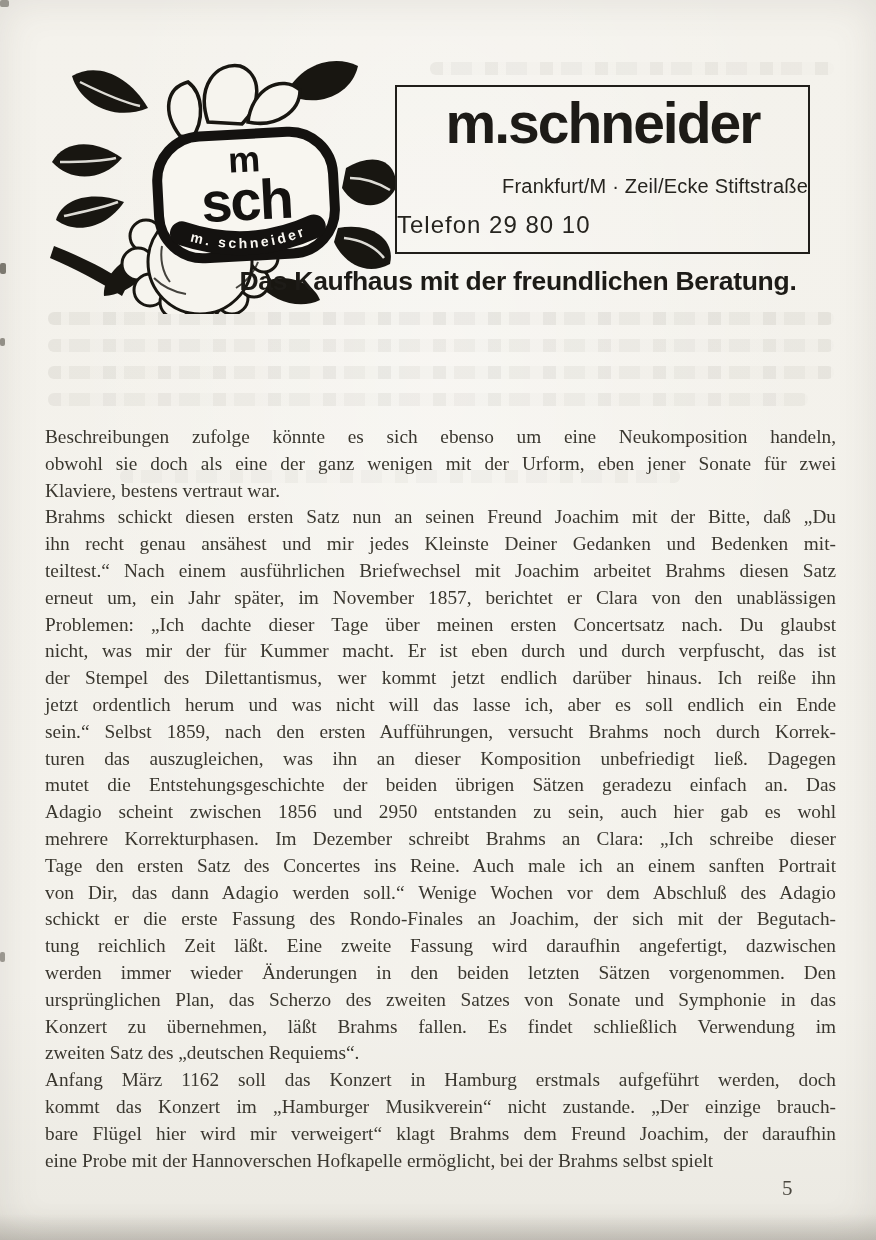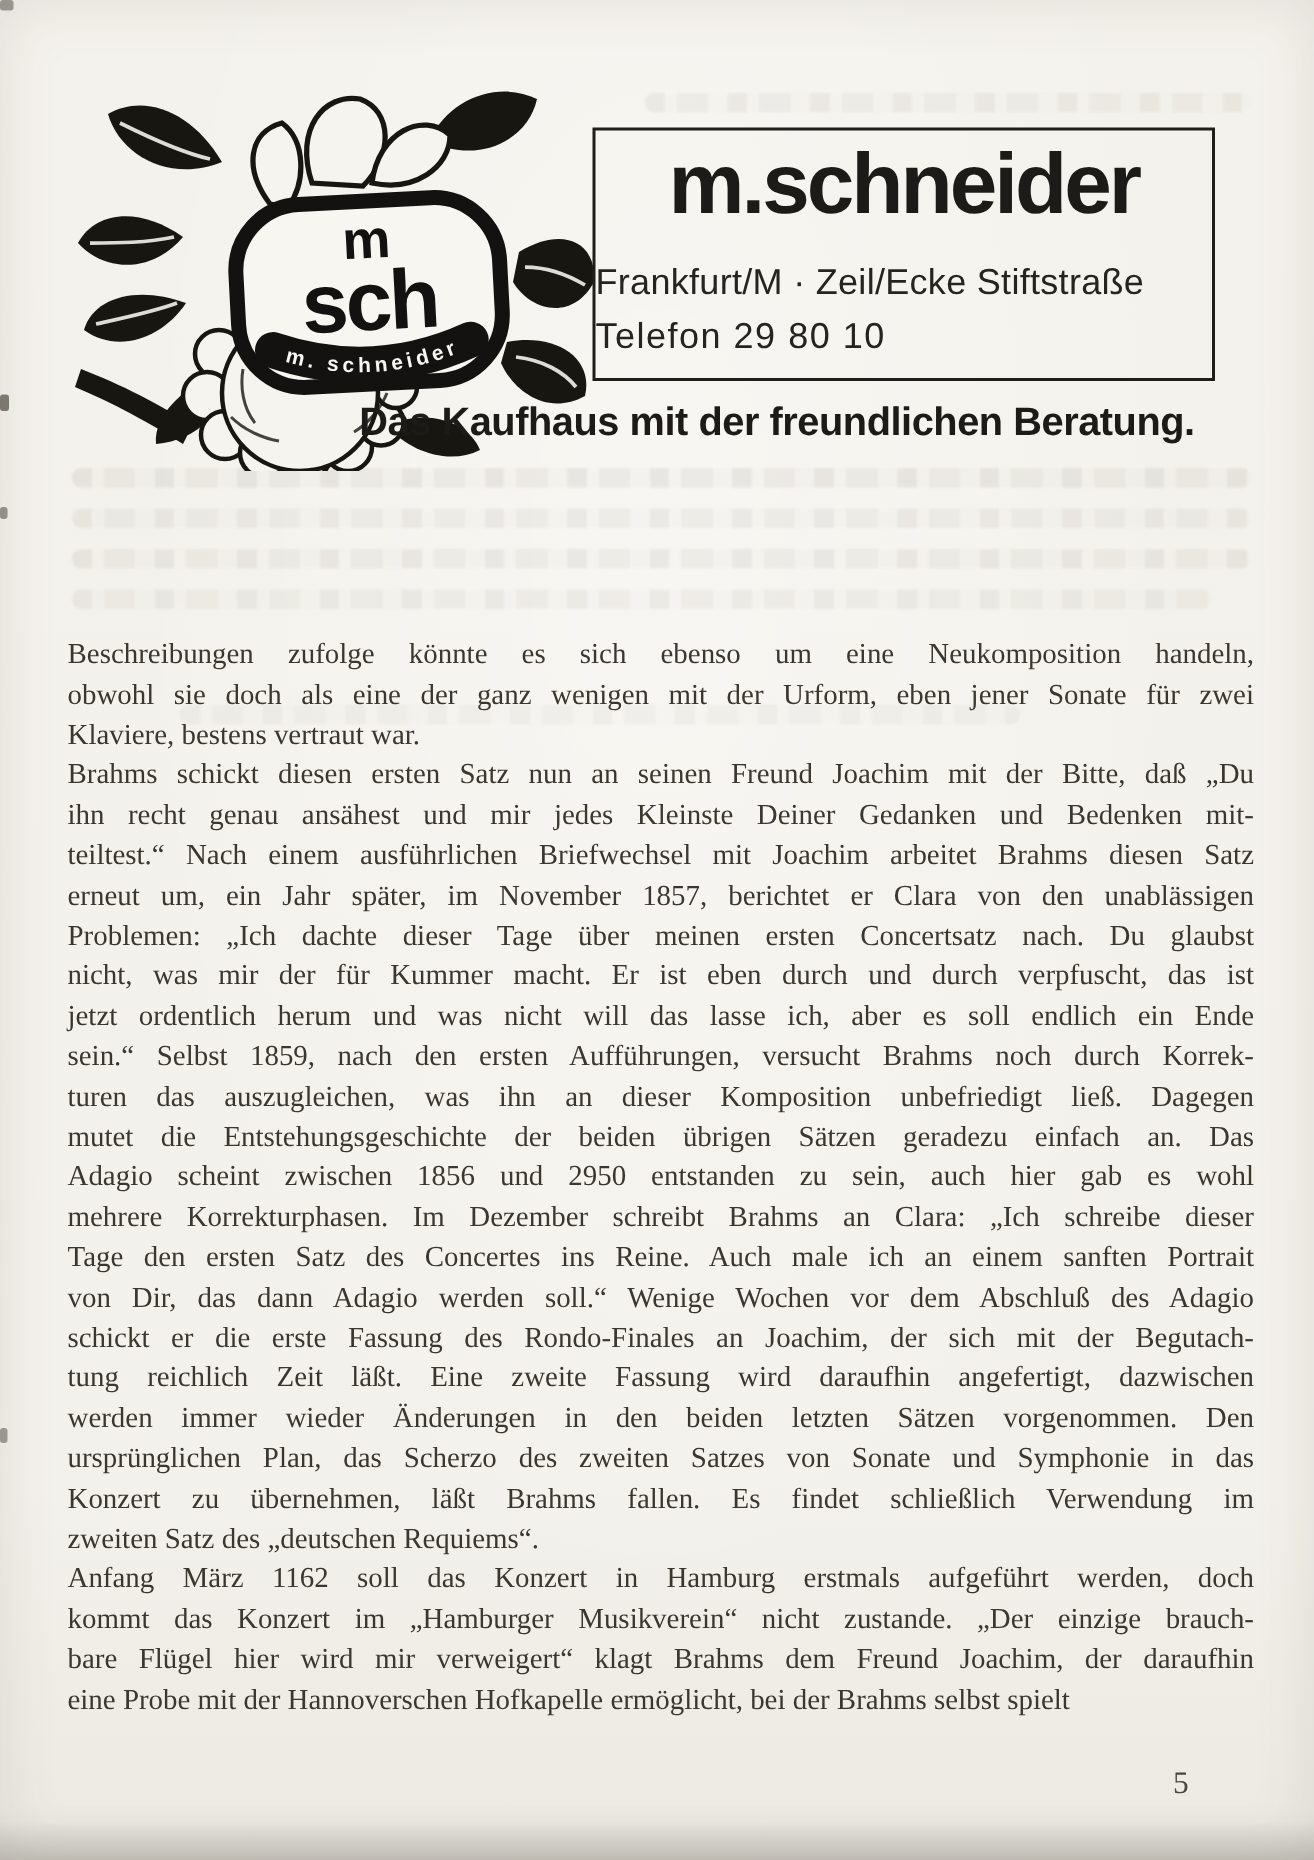--- a/index.html
+++ b/index.html
@@ -17,23 +17,23 @@
   .ad-box{
     position:absolute; left:395px; top:85px; width:411px; height:165px;
     border:2px solid #201e1a; background:transparent;
   }
   .ad-title{
     position:absolute; left:0; right:0; top:8px; text-align:center;
     font-family:"Liberation Sans", sans-serif; font-weight:700;
     font-size:57px; letter-spacing:-2px; color:#1d1b17; line-height:1;
   }
   .ad-address{
-    position:absolute; left:0; right:0; top:88px; text-align:left;
+    position:absolute; left:0; right:0; top:88px; text-align:right;
     font-family:"Liberation Sans", sans-serif; font-weight:400;
-    font-size:24px; letter-spacing:.2px; color:#26241f;
+    font-size:20px; letter-spacing:.2px; color:#26241f;
   }
   .ad-phone{
     position:absolute; left:0; right:0; top:124px; text-align:left;
     font-family:"Liberation Sans", sans-serif; font-weight:400;
     font-size:24px; letter-spacing:1px; color:#26241f;
   }
   .ad-slogan{
     position:absolute; left:196px; top:266px; width:644px; text-align:center;
     font-family:"Liberation Sans", sans-serif; font-weight:700;
     font-size:26.5px; letter-spacing:-.3px; color:#1d1b17; white-space:nowrap;
@@ -165,20 +165,21 @@
         <div class="line">obwohl sie doch als eine der ganz wenigen mit der Urform, eben jener Sonate für zwei</div>
         <div class="line last">Klaviere, bestens vertraut war.</div>
       </div>
       <div class="paragraph">
         <div class="line">Brahms schickt diesen ersten Satz nun an seinen Freund Joachim mit der Bitte, daß „Du</div>
         <div class="line">ihn recht genau ansähest und mir jedes Kleinste Deiner Gedanken und Bedenken mit-</div>
         <div class="line">teiltest.“ Nach einem ausführlichen Briefwechsel mit Joachim arbeitet Brahms diesen Satz</div>
         <div class="line">erneut um, ein Jahr später, im November 1857, berichtet er Clara von den unablässigen</div>
         <div class="line">Problemen: „Ich dachte dieser Tage über meinen ersten Concertsatz nach. Du glaubst</div>
         <div class="line">nicht, was mir der für Kummer macht. Er ist eben durch und durch verpfuscht, das ist</div>
+        <div class="line">der Stempel des Dilettantismus, wer kommt jetzt endlich darüber hinaus. Ich reiße ihn</div>
         <div class="line">jetzt ordentlich herum und was nicht will das lasse ich, aber es soll endlich ein Ende</div>
         <div class="line">sein.“ Selbst 1859, nach den ersten Aufführungen, versucht Brahms noch durch Korrek-</div>
         <div class="line">turen das auszugleichen, was ihn an dieser Komposition unbefriedigt ließ. Dagegen</div>
         <div class="line">mutet die Entstehungsgeschichte der beiden übrigen Sätzen geradezu einfach an. Das</div>
         <div class="line">Adagio scheint zwischen 1856 und 2950 entstanden zu sein, auch hier gab es wohl</div>
         <div class="line">mehrere Korrekturphasen. Im Dezember schreibt Brahms an Clara: „Ich schreibe dieser</div>
         <div class="line">Tage den ersten Satz des Concertes ins Reine. Auch male ich an einem sanften Portrait</div>
         <div class="line">von Dir, das dann Adagio werden soll.“ Wenige Wochen vor dem Abschluß des Adagio</div>
         <div class="line">schickt er die erste Fassung des Rondo-Finales an Joachim, der sich mit der Begutach-</div>
         <div class="line">tung reichlich Zeit läßt. Eine zweite Fassung wird daraufhin angefertigt, dazwischen</div>

